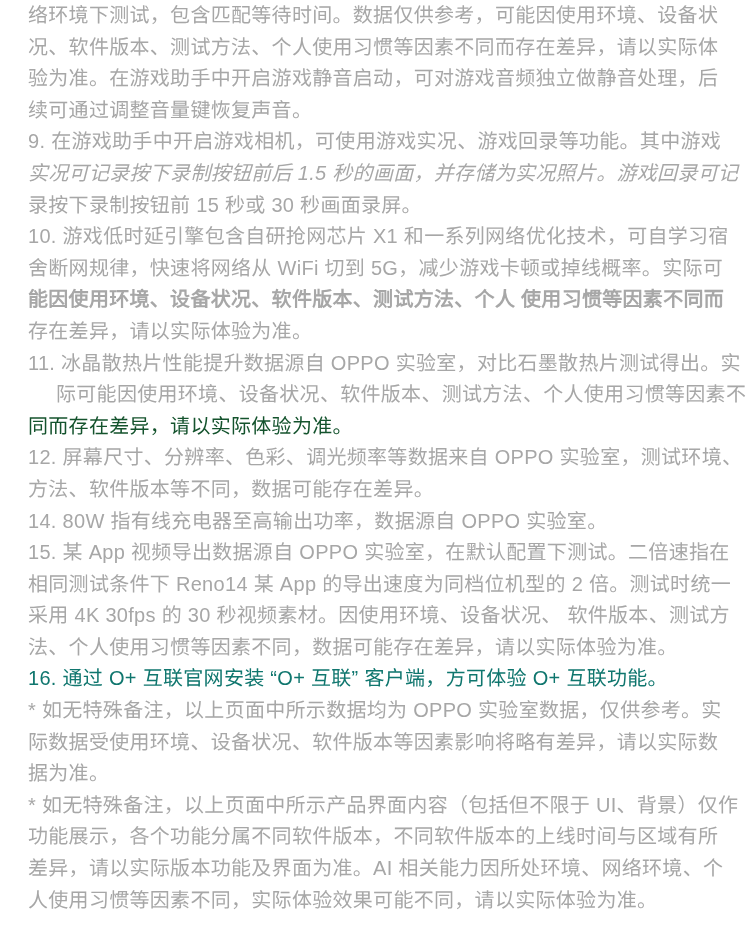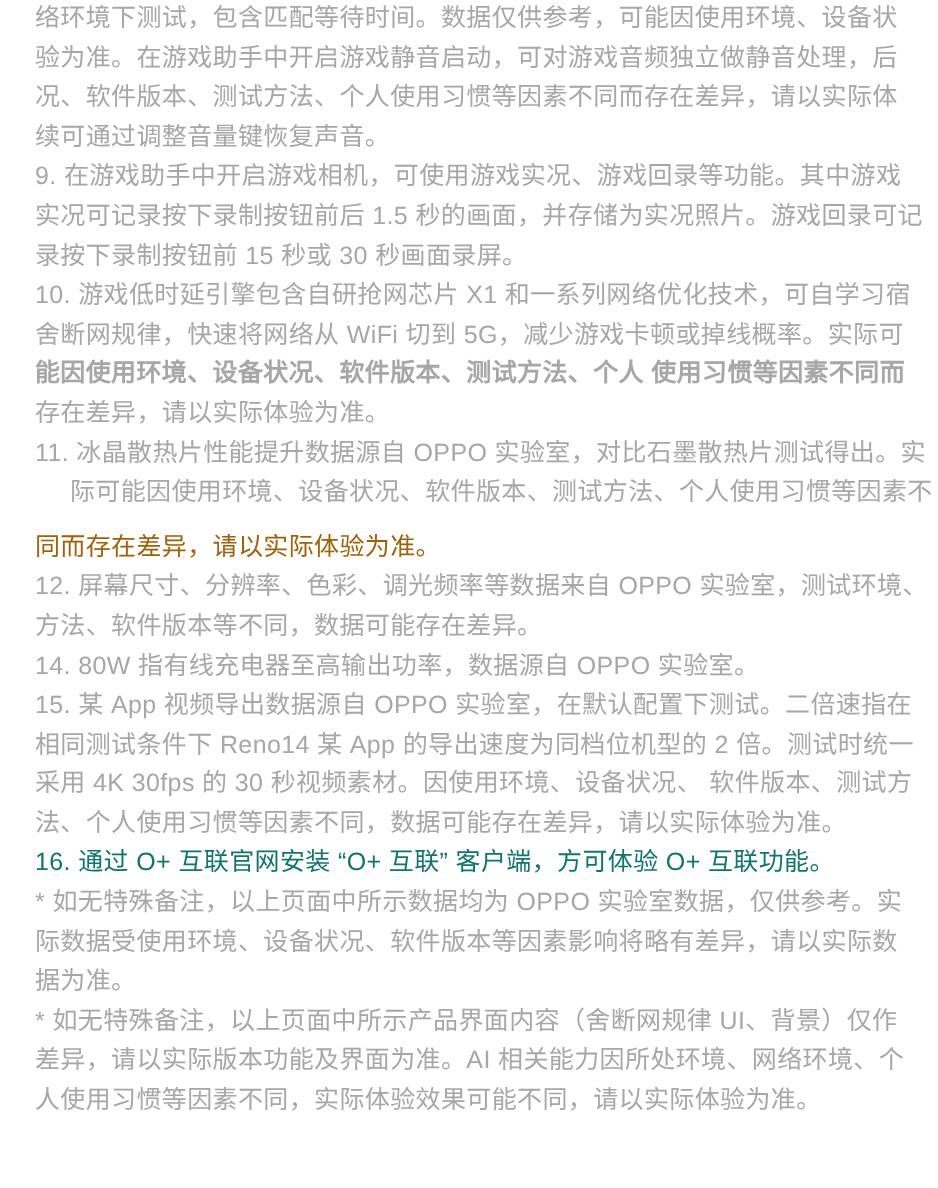--- a/index.html
+++ b/index.html
@@ -35,39 +35,39 @@
     font-weight: 400;
   }
 </style>
 </head>
 <body style="background: rgb(255, 255, 255);">
 
 <div class="page">
   <div class="disclaimer-list" id="disclaimer-list">
       <div class="disclaimer-item">
         <div class="disclaimer-line" style="color: rgb(167, 167, 167);">络环境下测试，包含匹配等待时间。数据仅供参考，可能因使用环境、设备状</div>
+        <div class="disclaimer-line" style="color: rgb(167, 167, 167);">况、软件版本、测试方法、个人使用习惯等因素不同而存在差异，请以实际体</div>
         <div class="disclaimer-line" style="color: rgb(167, 167, 167);">验为准。在游戏助手中开启游戏静音启动，可对游戏音频独立做静音处理，后</div>
-        <div class="disclaimer-line" style="color: rgb(167, 167, 167);">况、软件版本、测试方法、个人使用习惯等因素不同而存在差异，请以实际体</div>
         <div class="disclaimer-line" style="color: rgb(167, 167, 167);">续可通过调整音量键恢复声音。</div>
       </div>
       <div class="disclaimer-item">
         <div class="disclaimer-line" style="color: rgb(167, 167, 167);">9. 在游戏助手中开启游戏相机，可使用游戏实况、游戏回录等功能。其中游戏</div>
-        <div class="disclaimer-line" style="color: rgb(167, 167, 167);">实况可记录按下录制按钮前后 1.5 秒的画面，并存储为实况照片。游戏回录可记</div>
+        <div class="disclaimer-line" style="color: rgb(167, 167, 167); font-style: italic;">实况可记录按下录制按钮前后 1.5 秒的画面，并存储为实况照片。游戏回录可记</div>
         <div class="disclaimer-line" style="color: rgb(167, 167, 167);">录按下录制按钮前 15 秒或 30 秒画面录屏。</div>
       </div>
       <div class="disclaimer-item">
         <div class="disclaimer-line" style="color: rgb(167, 167, 167);">10. 游戏低时延引擎包含自研抢网芯片 X1 和一系列网络优化技术，可自学习宿</div>
         <div class="disclaimer-line" style="color: rgb(167, 167, 167);">舍断网规律，快速将网络从 WiFi 切到 5G，减少游戏卡顿或掉线概率。实际可</div>
         <div class="disclaimer-line" style="color: rgb(167, 167, 167); font-weight: bold;">能因使用环境、设备状况、软件版本、测试方法、个人 使用习惯等因素不同而</div>
         <div class="disclaimer-line" style="color: rgb(167, 167, 167);">存在差异，请以实际体验为准。</div>
       </div>
       <div class="disclaimer-item">
         <div class="disclaimer-line" style="color: rgb(167, 167, 167);">11. 冰晶散热片性能提升数据源自 OPPO 实验室，对比石墨散热片测试得出。实</div>
         <div class="disclaimer-line" style="color: rgb(167, 167, 167); margin-left: 28px;">际可能因使用环境、设备状况、软件版本、测试方法、个人使用习惯等因素不</div>
-        <div class="disclaimer-line" style="color: #a16207; margin-top: 12px;">同而存在差异，请以实际体验为准。</div>
+        <div class="disclaimer-line" style="color: #14532d;">同而存在差异，请以实际体验为准。</div>
       </div>
       <div class="disclaimer-item">
         <div class="disclaimer-line" style="color: rgb(167, 167, 167);">12. 屏幕尺寸、分辨率、色彩、调光频率等数据来自 OPPO 实验室，测试环境、</div>
         <div class="disclaimer-line" style="color: rgb(167, 167, 167);">方法、软件版本等不同，数据可能存在差异。</div>
       </div>
       <div class="disclaimer-item">
         <div class="disclaimer-line" style="color: rgb(167, 167, 167);">14. 80W 指有线充电器至高输出功率，数据源自 OPPO 实验室。</div>
       </div>
       <div class="disclaimer-item">
         <div class="disclaimer-line" style="color: rgb(167, 167, 167);">15. 某 App 视频导出数据源自 OPPO 实验室，在默认配置下测试。二倍速指在</div>
@@ -77,18 +77,19 @@
       </div>
       <div class="disclaimer-item">
         <div class="disclaimer-line" style="color: #0f766e;">16. 通过 O+ 互联官网安装 “O+ 互联” 客户端，方可体验 O+ 互联功能。</div>
       </div>
       <div class="disclaimer-item">
         <div class="disclaimer-line" style="color: rgb(167, 167, 167);">* 如无特殊备注，以上页面中所示数据均为 OPPO 实验室数据，仅供参考。实</div>
         <div class="disclaimer-line" style="color: rgb(167, 167, 167);">际数据受使用环境、设备状况、软件版本等因素影响将略有差异，请以实际数</div>
         <div class="disclaimer-line" style="color: rgb(167, 167, 167);">据为准。</div>
       </div>
       <div class="disclaimer-item">
-        <div class="disclaimer-line" style="color: rgb(167, 167, 167);">* 如无特殊备注，以上页面中所示产品界面内容（舍断网规律 UI、背景）仅作</div>
+        <div class="disclaimer-line" style="color: rgb(167, 167, 167);">* 如无特殊备注，以上页面中所示产品界面内容（包括但不限于 UI、背景）仅作</div>
+        <div class="disclaimer-line" style="color: rgb(167, 167, 167);">功能展示，各个功能分属不同软件版本，不同软件版本的上线时间与区域有所</div>
         <div class="disclaimer-line" style="color: rgb(167, 167, 167);">差异，请以实际版本功能及界面为准。AI 相关能力因所处环境、网络环境、个</div>
         <div class="disclaimer-line" style="color: rgb(167, 167, 167);">人使用习惯等因素不同，实际体验效果可能不同，请以实际体验为准。</div>
       </div>
     </div>
 </div>
 
 </body></html>

